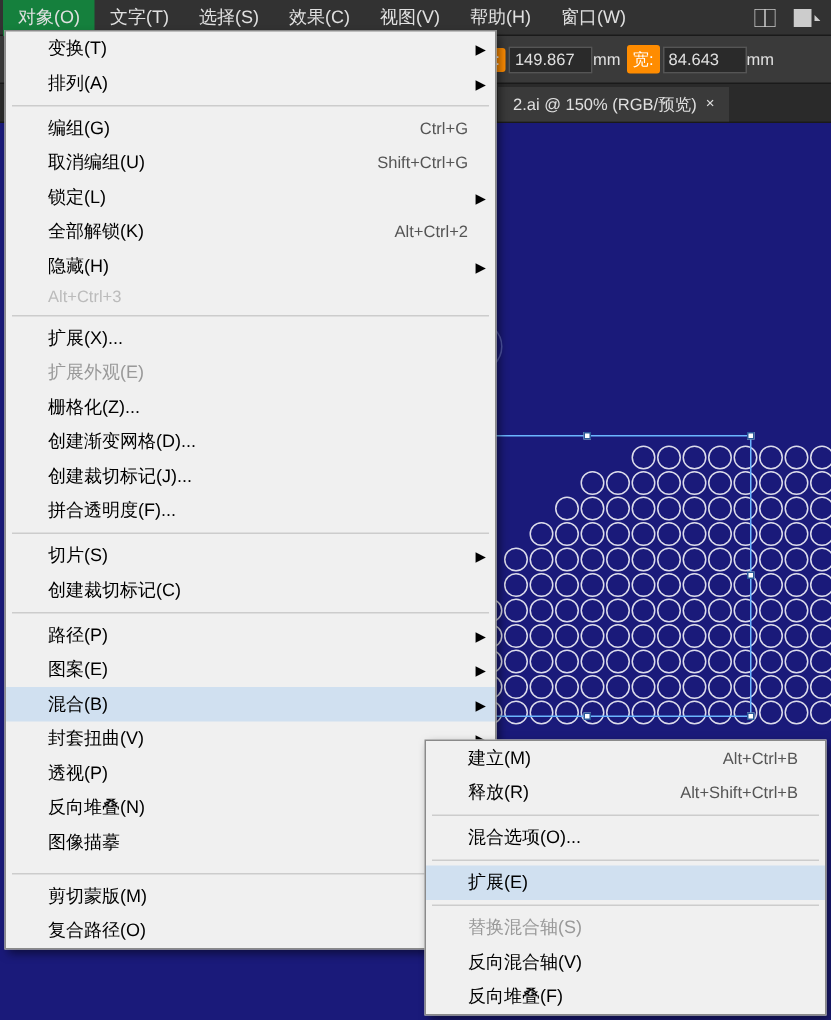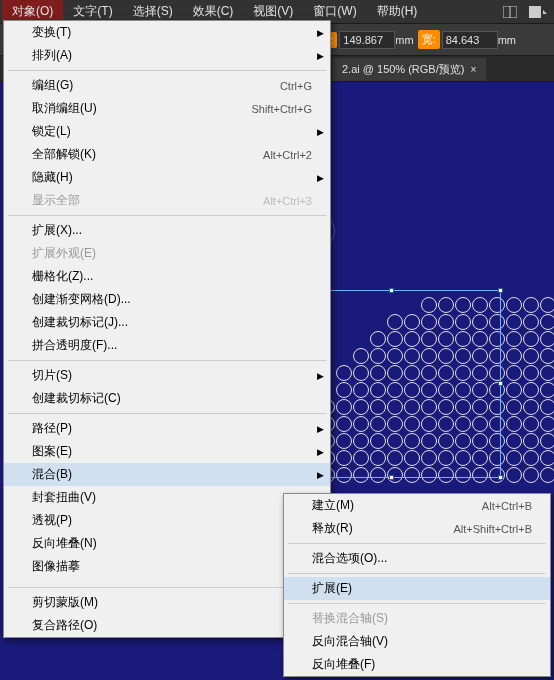--- a/index.html
+++ b/index.html
@@ -18,21 +18,21 @@
   background: #323232;
   height: 24px;
   padding: 0 2px;
   border-bottom: 1px solid #1a1a1a;
 }
 .menubar .menu-item {
   padding: 4px 10px;
   cursor: default;
 }
 .menubar .menu-item.active {
-  background: #7f1d1d;
+  background: #15803d;
 }
 .menubar .spacer { flex: 1; }
 .menubar .tool-btn {
   width: 24px; height: 20px;
   display: flex; align-items: center; justify-content: center;
   margin: 0 2px;
 }
 .toolbar {
   height: 32px;
   background: #3a3a3a;
@@ -284,22 +284,22 @@
     <div class="handle" style="right:-3px;top:calc(50% - 3px)"></div>
   </div>
 </div>
 
 <div class="menubar">
   <div class="menu-item active">对象(O)</div>
   <div class="menu-item">文字(T)</div>
   <div class="menu-item">选择(S)</div>
   <div class="menu-item">效果(C)</div>
   <div class="menu-item">视图(V)</div>
+  <div class="menu-item">帮助(H)</div>
   <div class="menu-item">窗口(W)</div>
-  <div class="menu-item">帮助(H)</div>
   <div class="spacer"></div>
   <div class="tool-btn">
     <svg width="14" height="12">
         <rect x="0" y="0" width="14" height="12" fill="none" stroke="#ccc"></rect>
         <line x1="7" y1="0" x2="7" y2="12" stroke="#ccc"></line>
       </svg>
   </div>
   <div class="tool-btn">
     <svg width="18" height="12">
         <rect x="0" y="0" width="12" height="12" fill="#ccc"></rect>
@@ -357,21 +357,20 @@
     </div>
     <div class="dmi">
       <span class="lbl">全部解锁(K)</span>
       <span class="shortcut">Alt+Ctrl+2</span>
     </div>
     <div class="dmi">
       <span class="lbl">隐藏(H)</span>
       <span class="arrow">▶</span>
     </div>
     <div class="dmi disabled">
-      <span class="lbl">显示全部</span>
       <span class="shortcut">Alt+Ctrl+3</span>
     </div>
     <div class="sep"></div>
     <div class="dmi">
       <span class="lbl">扩展(X)...</span>
     </div>
     <div class="dmi disabled">
       <span class="lbl">扩展外观(E)</span>
     </div>
     <div class="dmi">

